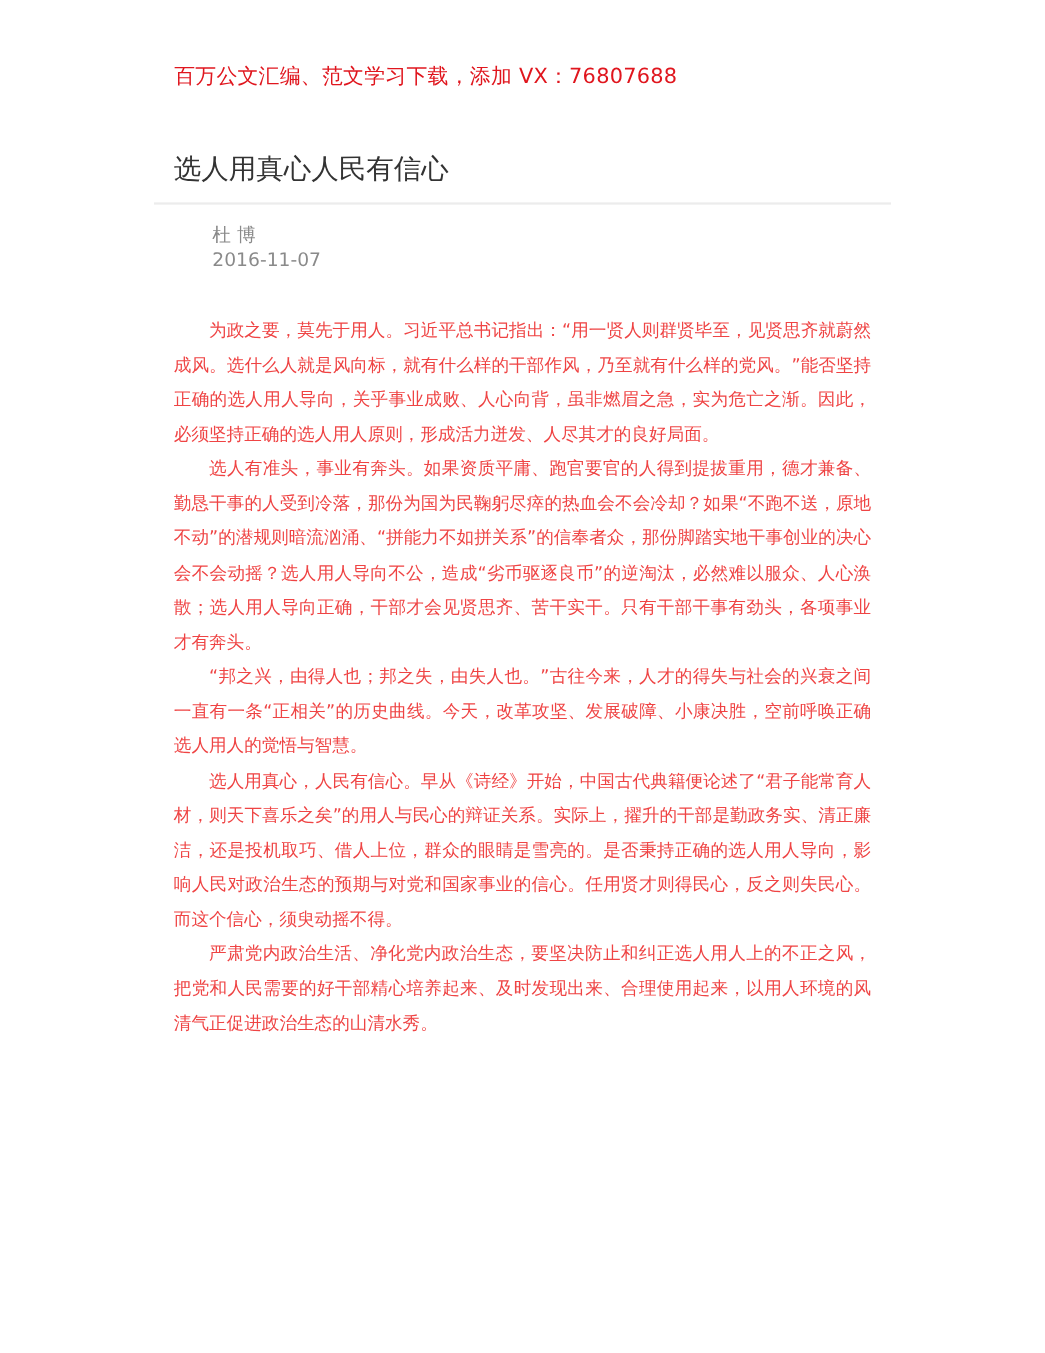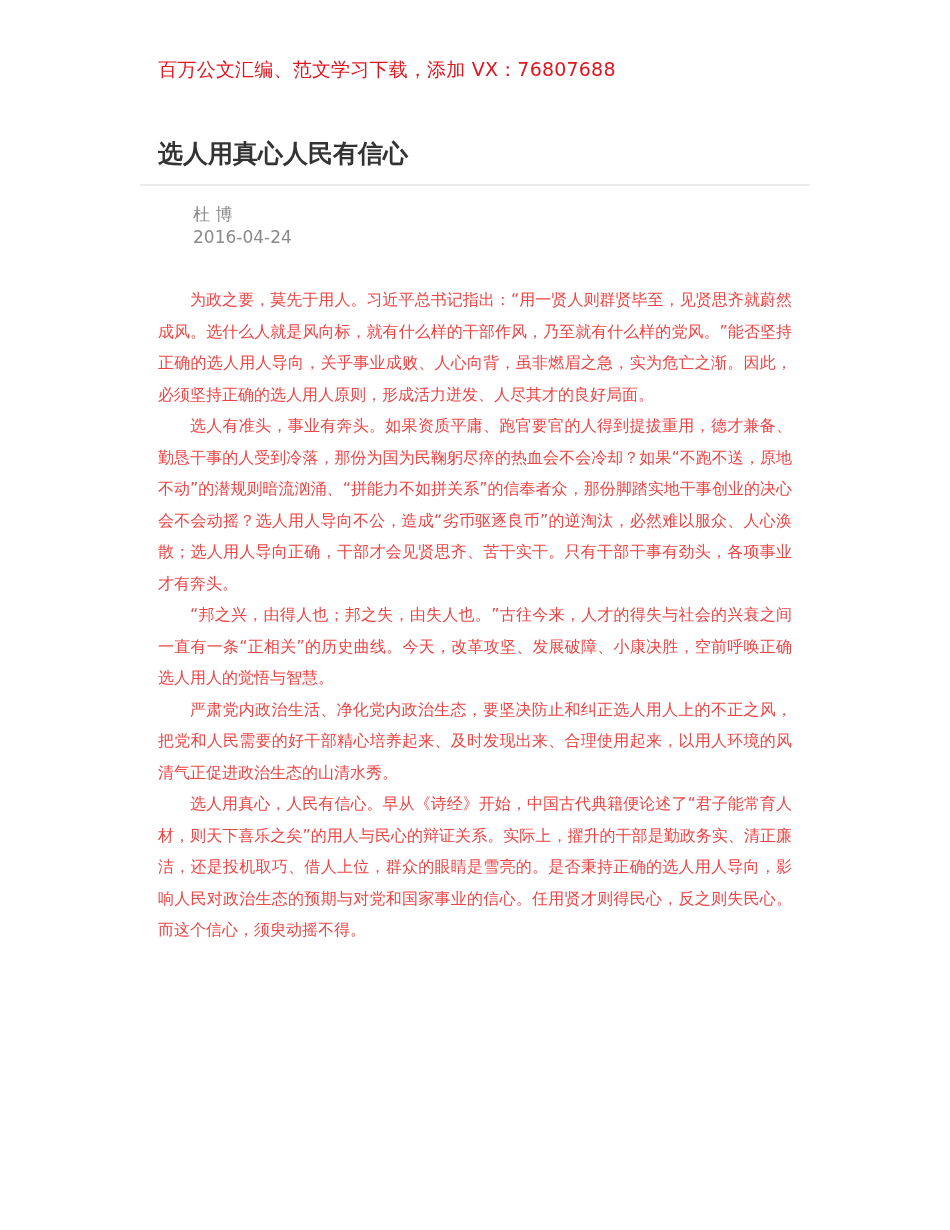--- a/index.html
+++ b/index.html
@@ -26,21 +26,21 @@
       letter-spacing: 0.2px;
     }
     .title {
       position: absolute;
       top: 136px;
       left: 158px;
       font-size: 25px;
       line-height: 36px;
       color: #333333;
       margin: 0;
-      font-weight: bold;
+      font-weight: normal;
     }
     .divider {
       position: absolute;
       top: 184px;
       left: 140px;
       width: 670px;
       height: 0;
       border-top: 2px solid #ececec;
     }
     .meta {
@@ -73,22 +73,22 @@
 <body>
 
 <div class="banner">百万公文汇编、范文学习下载，添加 VX：76807688</div>
 
 <h1 class="title">选人用真心人民有信心</h1>
 
 <div class="divider"></div>
 
 <div class="meta">
   <div>杜 博</div>
-  <div>2016-04-24</div>
+  <div>2016-11-07</div>
 </div>
 
 <div class="article">
   <p>为政之要，莫先于用人。习近平总书记指出：“用一贤人则群贤毕至，见贤思齐就蔚然成风。选什么人就是风向标，就有什么样的干部作风，乃至就有什么样的党风。”能否坚持正确的选人用人导向，关乎事业成败、人心向背，虽非燃眉之急，实为危亡之渐。因此，必须坚持正确的选人用人原则，形成活力迸发、人尽其才的良好局面。</p>
   <p>选人有准头，事业有奔头。如果资质平庸、跑官要官的人得到提拔重用，德才兼备、勤恳干事的人受到冷落，那份为国为民鞠躬尽瘁的热血会不会冷却？如果“不跑不送，原地不动”的潜规则暗流汹涌、“拼能力不如拼关系”的信奉者众，那份脚踏实地干事创业的决心会不会动摇？选人用人导向不公，造成“劣币驱逐良币”的逆淘汰，必然难以服众、人心涣散；选人用人导向正确，干部才会见贤思齐、苦干实干。只有干部干事有劲头，各项事业才有奔头。</p>
   <p>“邦之兴，由得人也；邦之失，由失人也。”古往今来，人才的得失与社会的兴衰之间一直有一条“正相关”的历史曲线。今天，改革攻坚、发展破障、小康决胜，空前呼唤正确选人用人的觉悟与智慧。</p>
+  <p>选人用真心，人民有信心。早从《诗经》开始，中国古代典籍便论述了“君子能常育人材，则天下喜乐之矣”的用人与民心的辩证关系。实际上，擢升的干部是勤政务实、清正廉洁，还是投机取巧、借人上位，群众的眼睛是雪亮的。是否秉持正确的选人用人导向，影响人民对政治生态的预期与对党和国家事业的信心。任用贤才则得民心，反之则失民心。而这个信心，须臾动摇不得。</p>
   <p>严肃党内政治生活、净化党内政治生态，要坚决防止和纠正选人用人上的不正之风，把党和人民需要的好干部精心培养起来、及时发现出来、合理使用起来，以用人环境的风清气正促进政治生态的山清水秀。</p>
-  <p>选人用真心，人民有信心。早从《诗经》开始，中国古代典籍便论述了“君子能常育人材，则天下喜乐之矣”的用人与民心的辩证关系。实际上，擢升的干部是勤政务实、清正廉洁，还是投机取巧、借人上位，群众的眼睛是雪亮的。是否秉持正确的选人用人导向，影响人民对政治生态的预期与对党和国家事业的信心。任用贤才则得民心，反之则失民心。而这个信心，须臾动摇不得。</p>
 </div>
 
 </body></html>

